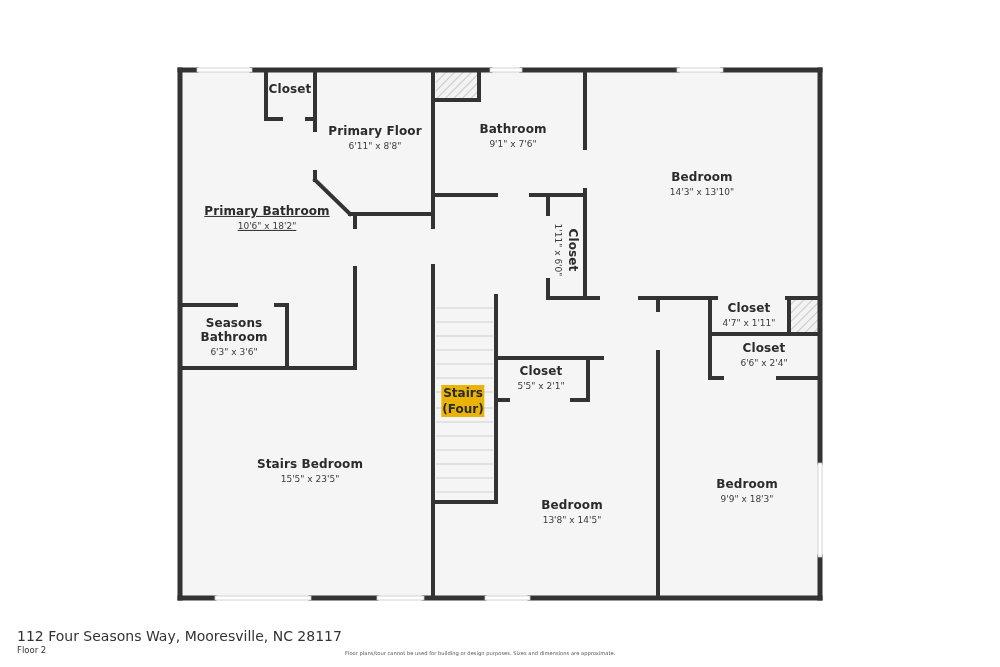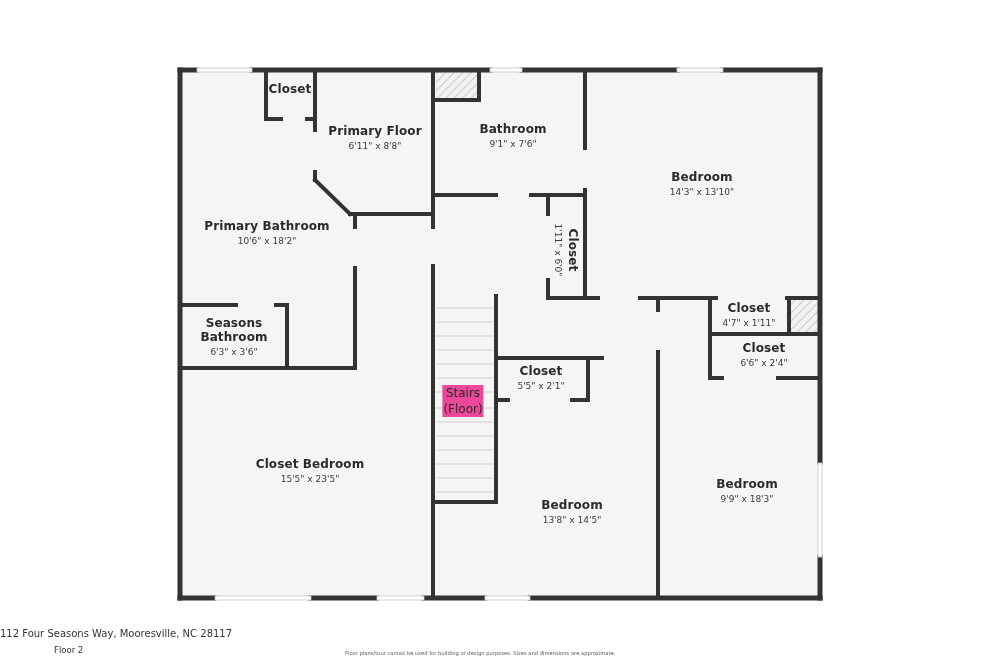--- a/index.html
+++ b/index.html
@@ -2,24 +2,24 @@
 <html><head>
 <meta charset="utf-8">
 <style>
   html, body { margin:0; padding:0; background:#ffffff; }
   body { width:1000px; height:667px; position:relative; overflow:hidden; font-family:"DejaVu Sans", sans-serif; }
   #plan { position:absolute; left:0; top:0; width:1000px; height:667px; }
   .lbl { position:absolute; transform:translate(-50%,-50%); text-align:center; color:#2b2b2b; white-space:nowrap; line-height:1.15; }
   .lbl .n { font-size:12px; font-weight:600; letter-spacing:0.1px; }
   .lbl .d { font-size:9px; color:#3a3a3a; margin-top:2px; }
   .rot { transform:translate(-50%,-50%) rotate(90deg); }
-  .footer-addr { position:absolute; left:0; top:628px; font-size:10px; color:#333; }
-  .footer-floor { position:absolute; left:17px; top:645px; font-size:8.5px; color:#333;margin-left:37px; }
+  .footer-addr { position:absolute; left:17px; top:628px; font-size:14px; color:#333; }
+  .footer-floor { position:absolute; left:17px; top:645px; font-size:8.5px; color:#333; }
   .footer-note { position:absolute; left:345px; top:650px; font-size:5.2px; color:#555; }
-  .stairs-lbl { position:absolute; transform:translate(-50%,-50%); background:#ec4899; text-align:center; font-size:12px; font-weight:400; color:#2b2b2b; line-height:16px; padding:0 1px; }
+  .stairs-lbl { position:absolute; transform:translate(-50%,-50%); background:#eab308; text-align:center; font-size:12px; font-weight:700; color:#2b2b2b; line-height:16px; padding:0 1px; }
 </style>
 </head>
 <body>
 
 <svg id="plan" viewBox="0 0 1000 667" xmlns="http://www.w3.org/2000/svg">
   <defs>
     <pattern id="hatch" patternUnits="userSpaceOnUse" width="6" height="6" patternTransform="rotate(45)">
       <rect width="6" height="6" fill="#f2f2f2"></rect>
       <line x1="0" y1="0" x2="0" y2="6" stroke="#bdbdbd" stroke-width="1.6"></line>
     </pattern>
@@ -136,21 +136,21 @@
 <div class="lbl" style="left:513px;top:136px;">
   <div class="n">Bathroom</div>
   <div class="d">9'1" x 7'6"</div>
 </div>
 
 <div class="lbl" style="left:702px;top:184px;">
   <div class="n">Bedroom</div>
   <div class="d">14'3" x 13'10"</div>
 </div>
 
-<div class="lbl" style="left:267px;top:233px;">
+<div class="lbl" style="left:267px;top:218px;text-decoration:underline;">
   <div class="n">Primary Bathroom</div>
   <div class="d">10'6" x 18'2"</div>
 </div>
 
 <div class="lbl rot" style="left:566px;top:250px;">
   <div class="n">Closet</div>
   <div class="d">1'11" x 6'0"</div>
 </div>
 
 <div class="lbl" style="left:234px;top:337px;">
@@ -169,25 +169,25 @@
   <div class="d">6'6" x 2'4"</div>
 </div>
 
 <div class="lbl" style="left:541px;top:378px;">
   <div class="n">Closet</div>
   <div class="d">5'5" x 2'1"</div>
 </div>
 
 <div class="stairs-lbl" style="left:463px;top:401px;">
   <div>Stairs</div>
-  <div>(Floor)</div>
+  <div>(Four)</div>
 </div>
 
 <div class="lbl" style="left:310px;top:471px;">
-  <div class="n">Closet Bedroom</div>
+  <div class="n">Stairs Bedroom</div>
   <div class="d">15'5" x 23'5"</div>
 </div>
 
 <div class="lbl" style="left:572px;top:512px;">
   <div class="n">Bedroom</div>
   <div class="d">13'8" x 14'5"</div>
 </div>
 
 <div class="lbl" style="left:747px;top:491px;">
   <div class="n">Bedroom</div>

